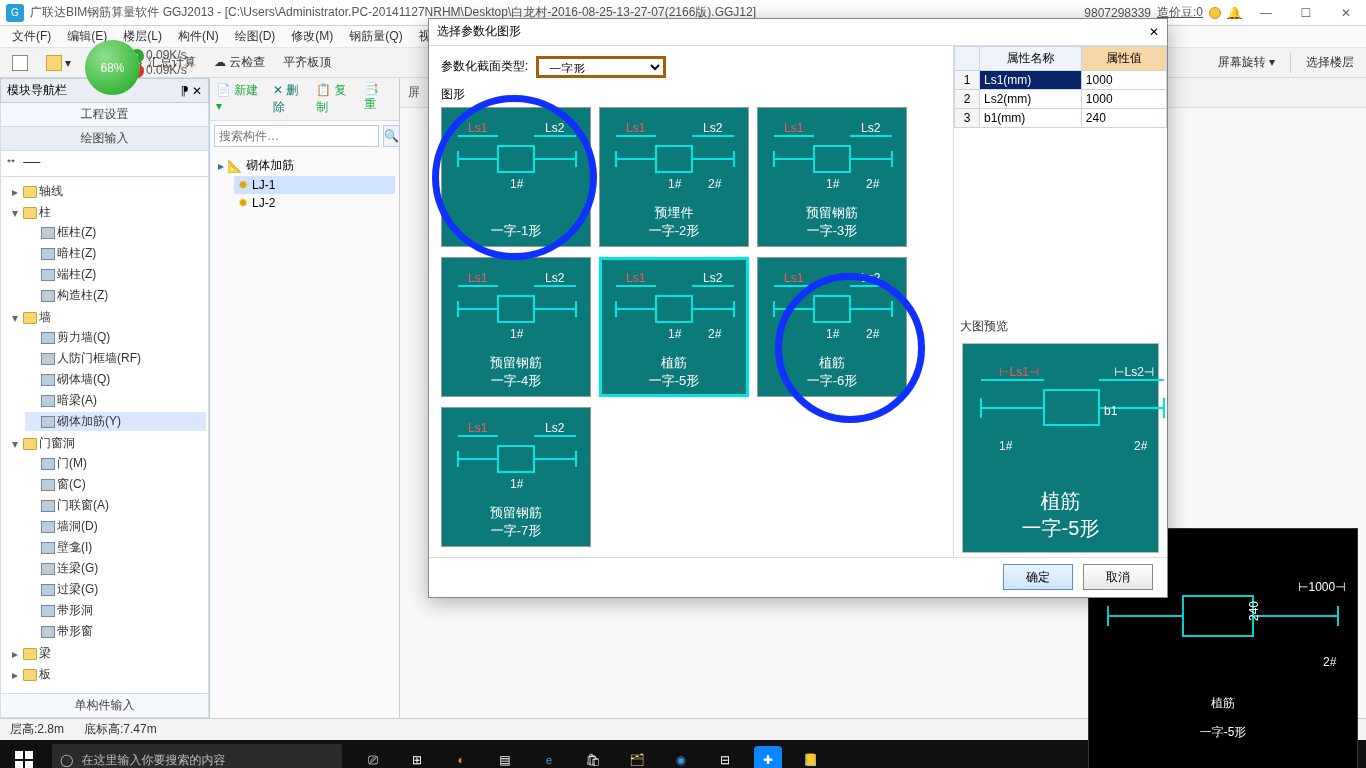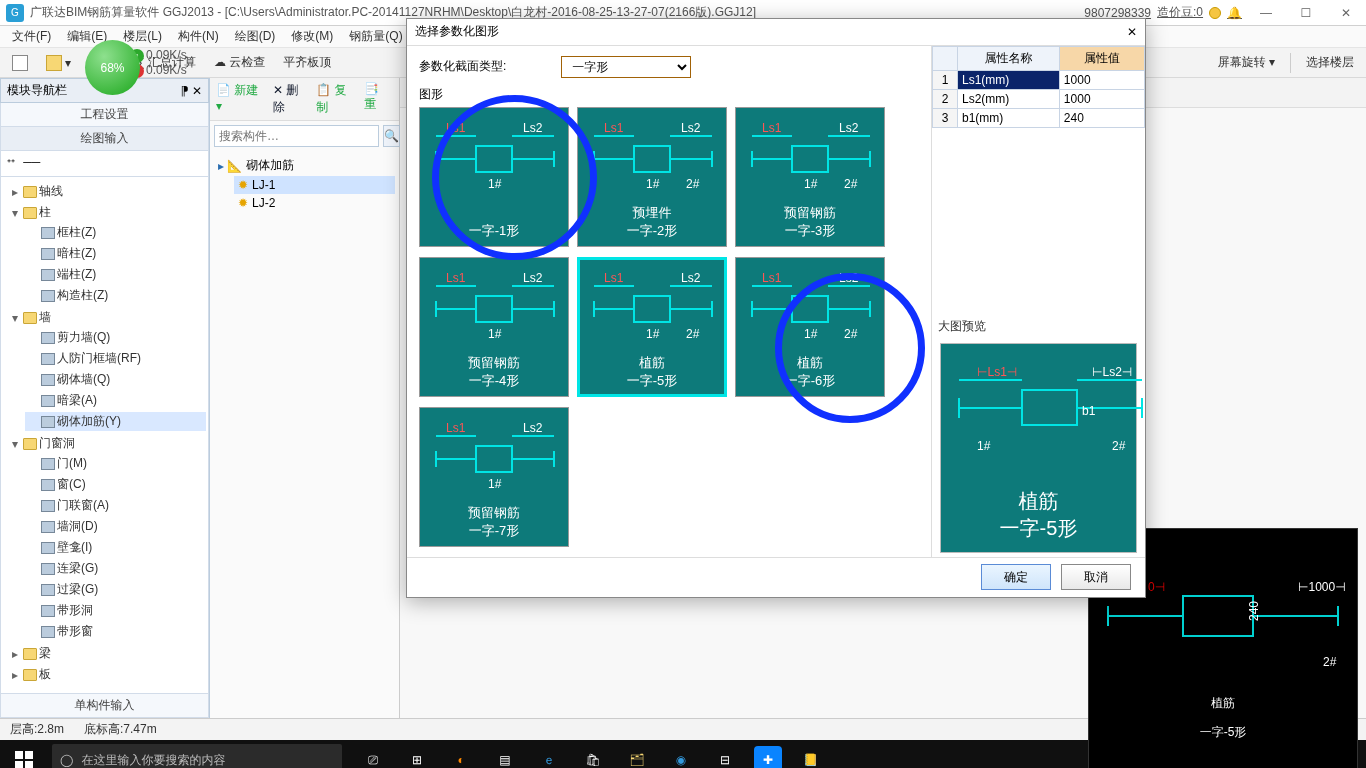--- a/index.html
+++ b/index.html
@@ -48,26 +48,26 @@
 .taskbar{ height:40px; background:#101010; display:flex; align-items:center; color:#fff;}
 .taskbar .start{width:48px;height:40px;display:flex;align-items:center;justify-content:center;}
 .taskbar .search{flex:0 0 290px;height:32px;margin:0 4px;background:#2b2b2b;display:flex;align-items:center;padding:0 8px;color:#bbb;gap:8px;border-radius:2px;}
 .taskbar .icons{display:flex;gap:2px;margin-left:6px;}
 .taskbar .icons .ti{width:42px;height:40px;display:flex;align-items:center;justify-content:center;}
 .taskbar .tray{margin-left:auto;display:flex;align-items:center;gap:4px;padding-right:8px;font-size:11px;}
 .taskbar .tray .cpu{text-align:center;line-height:12px;}
 .taskbar .tray .clock{text-align:center;line-height:13px;}
 .taskbar .tray .ic{width:18px;height:18px;display:flex;align-items:center;justify-content:center;}
 
-.dialog{ position:absolute; left:406px; top:18px; width:740px; height:580px; background:#fff; border:1px solid #888; box-shadow:0 4px 20px rgba(0,0,0,0.3); z-index:100; display:flex; flex-direction:column;}
+.dialog{ position:absolute; left:428px; top:18px; width:740px; height:580px; background:#fff; border:1px solid #888; box-shadow:0 4px 20px rgba(0,0,0,0.3); z-index:100; display:flex; flex-direction:column;}
 .dialog .dtitle{height:28px;display:flex;align-items:center;padding:0 8px;justify-content:space-between;border-bottom:1px solid #ddd;}
 .dialog .dbody{flex:1;display:flex;gap:34px;}
 .dialog .leftd{flex:1;padding:10px 12px;display:flex;flex-direction:column;}
 .dialog .typerow{display:flex;align-items:center;gap:8px;margin-bottom:8px;}
-.dialog select{border:1px solid #a16207;padding:2px 6px;width:130px;height:22px;background:#fff;margin-left:47px;}
+.dialog select{border:3px solid #a16207;padding:2px 6px;width:130px;height:22px;background:#fff;}
 .dialog .grid{display:grid;grid-template-columns:repeat(3,150px);gap:10px 8px;align-content:start;}
 .tile{width:150px;height:140px;border:1px solid #999;background:#0d7a7a;color:#fff;display:flex;flex-direction:column;align-items:center;justify-content:flex-end;position:relative;padding-bottom:6px;}
 .tile.sel{outline:3px solid #00e5e5;outline-offset:-3px;}
 .tile svg{position:absolute;top:8px;left:8px;}
 .tile .cap{text-align:center;font-size:13px;line-height:18px;}
 .dialog .rightd{width:230px;border-left:1px solid #ddd;display:flex;flex-direction:column;}
 .proptab{border-collapse:collapse;width:100%;}
 .proptab th{background:#eef3fa;border:1px solid #c8d4e4;padding:3px 12px;font-weight:normal;}
 .proptab th.val{background:#f7d7a8;margin-top:45px;}
 .proptab td{border:1px solid #c8d4e4;padding:2px 4px;}
@@ -329,21 +329,21 @@
             </div>
           </li>
         </ul>
     </div>
     <div class="panel-sub">单构件输入</div>
   </div>
 
   <div class="midcol">
     <div class="mtoolbar">
       <span>📄 <span>新建 ▾</span></span>
-      <span style="color:#0f172a">✕ 删除</span>
+      <span style="color:#0f766e">✕ 删除</span>
       <span>📋 <span>复制</span></span>
       <span>📑 <span>重</span></span>
     </div>
     <div class="search">
       <input placeholder="搜索构件…" style="">
       <button>🔍</button>
     </div>
     <div class="list">
       <div class="node">
           <span style="color:#2a6db0">▸ 📐</span>

